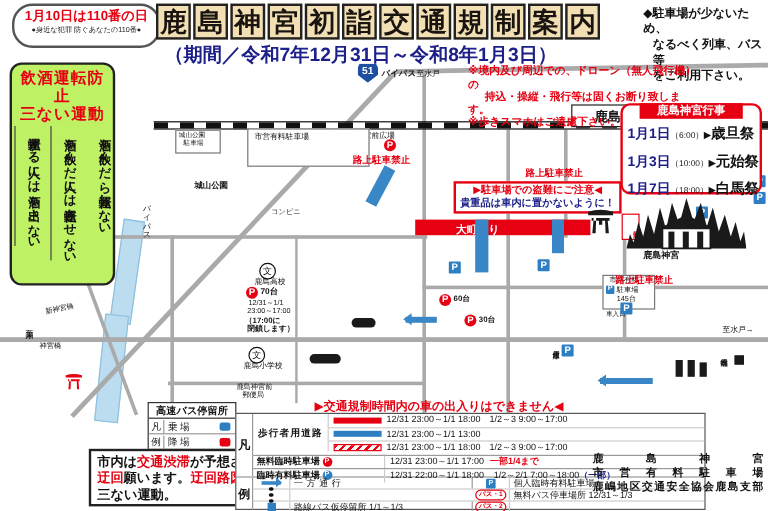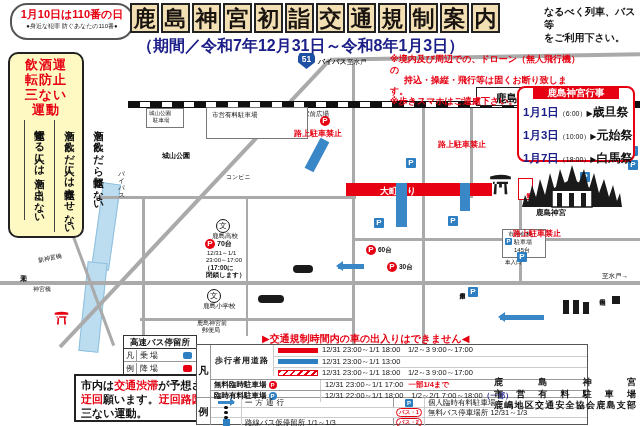--- a/index.html
+++ b/index.html
@@ -13,21 +13,21 @@
   .badge{left:10px;top:3px;width:120px;height:33px;border:2px solid #555;border-radius:17px;text-align:center;background:#fff;}
   .badge .l1{font-size:11px;font-weight:bold;color:#e60012;line-height:15px;margin-top:2px;}
   .badge .l2{font-size:6px;color:#222;line-height:8px;}
   .titlerow{left:130px;top:3px;display:flex;gap:2px;}
   .tchar{width:29px;height:30px;background:#f2dfb4;border:2px solid #222;box-sizing:border-box;
          font-size:22px;font-weight:bold;color:#1a1410;line-height:27px;text-align:center;}
   .subtitle{left:137px;top:36px;font-size:16px;font-weight:bold;color:#1d2088;}
   .rightnote{left:536px;top:5px;width:102px;font-size:10px;font-weight:bold;line-height:13px;color:#111;}
   .dronenote{left:390px;top:54px;width:190px;font-size:9px;font-weight:bold;color:#e60012;line-height:10.5px;}
   
-  .sanai{left:8px;top:52px;width:76px;height:186px;background:#fef9c3;border:2.5px solid #222;border-radius:10px;box-sizing:border-box;padding:3px 14px;}
+  .sanai{left:8px;top:52px;width:88px;height:186px;background:#bef264;border:2.5px solid #222;border-radius:10px;box-sizing:border-box;padding:3px 2px;}
   .sanai .st{font-size:13px;font-weight:bold;color:#e60012;text-align:center;line-height:15px;letter-spacing:1px;}
   .sanai .cols{writing-mode:vertical-rl;height:145px;margin-top:3px;font-size:10.5px;font-weight:bold;color:#111;}
   .sanai .cols span{display:inline-block;line-height:29px;padding:2px 0;border-left:1.5px solid #444;}
   .sanai .cols span:first-child{border-left:none;}
   
   .events{left:517px;top:86px;width:118px;height:76px;border:2px solid #e60012;border-radius:8px;background:#fff;box-sizing:border-box;}
   .events .ttl{position:absolute;left:14px;top:-2px;width:86px;background:#e60012;color:#fff;font-size:9.5px;font-weight:bold;text-align:center;line-height:13px;}
   .events .rows{margin-top:13px;padding-left:4px;}
   .events .er{line-height:20px;white-space:nowrap;}
   .events .ed{font-size:11.5px;font-weight:bold;color:#1d2088;}
@@ -197,20 +197,24 @@
   <div class="blkpill" style="left:508px;top:240px;width:0px;height:0px;"></div>
   <div class="blkrect" style="left:563px;top:300px;width:6px;height:14px;"></div>
   <div class="blkrect" style="left:573px;top:300px;width:6px;height:14px;"></div>
   <div class="blkrect" style="left:583px;top:302px;width:6px;height:12px;"></div>
   <div class="blkrect" style="left:612px;top:296px;width:8px;height:8px;"></div>
 
   <div class="noparkred" style="left:294px;top:128px;">路上駐車禁止</div>
   <div class="noparkred" style="left:438px;top:139px;">路上駐車禁止</div>
   <div class="noparkred" style="left:513px;top:228px;">路上駐車禁止</div>
 
+  <div class="caution abs">
+    <div class="c1">▶駐車場での盗難にご注意◀</div>
+    <div class="c2">貴重品は車内に置かないように！</div>
+  </div>
 
   <svg class="abs" style="left:489px;top:174px;" width="23" height="21" viewBox="0 0 20 18">
     <path fill="#1a1a1a" d="M1 2 Q10 -1 19 2 L19 4.5 L1 4.5 Z M3.5 6.5 h13 v2 h-13 z M5 6.5 l-1 11 h2.4 l0.4-11 z M15 6.5 l1 11 h-2.4 l-0.4-11 z M8.8 8.5 h2.4 v3 h-2.4 z"></path>
   </svg>
   <svg class="abs" style="left:54px;top:311px;" width="15" height="14" viewBox="0 0 20 18">
     <path fill="#e60012" d="M1 2 Q10 -1 19 2 L19 4.5 L1 4.5 Z M3.5 6.5 h13 v2 h-13 z M5 6.5 l-1 11 h2.4 l0.4-11 z M15 6.5 l1 11 h-2.4 l-0.4-11 z"></path>
   </svg>
   <div class="sechq abs">警備本部</div>
 
   <svg class="abs" style="left:522px;top:155px;" width="100" height="54" viewBox="0 0 100 54">
@@ -238,20 +242,21 @@
     <span class="tchar">交</span>
     <span class="tchar">通</span>
     <span class="tchar">規</span>
     <span class="tchar">制</span>
     <span class="tchar">案</span>
     <span class="tchar">内</span>
   </div>
   <div class="subtitle abs">（期間／令和7年12月31日～令和8年1月3日）</div>
 
   <div class="rightnote abs">
+    <div>◆駐車場が少ないため、</div>
     <div style="padding-left:8px;">なるべく列車、バス等</div>
     <div style="padding-left:8px;">をご利用下さい。</div>
   </div>
 
   <div class="dronenote abs">
     <div>※境内及び周辺での、ドローン（無人飛行機）の</div>
     <div style="text-indent:14px;">持込・操縦・飛行等は固くお断り致します。</div>
     <div>※歩きスマホはご遠慮下さい。</div>
   </div>
 

